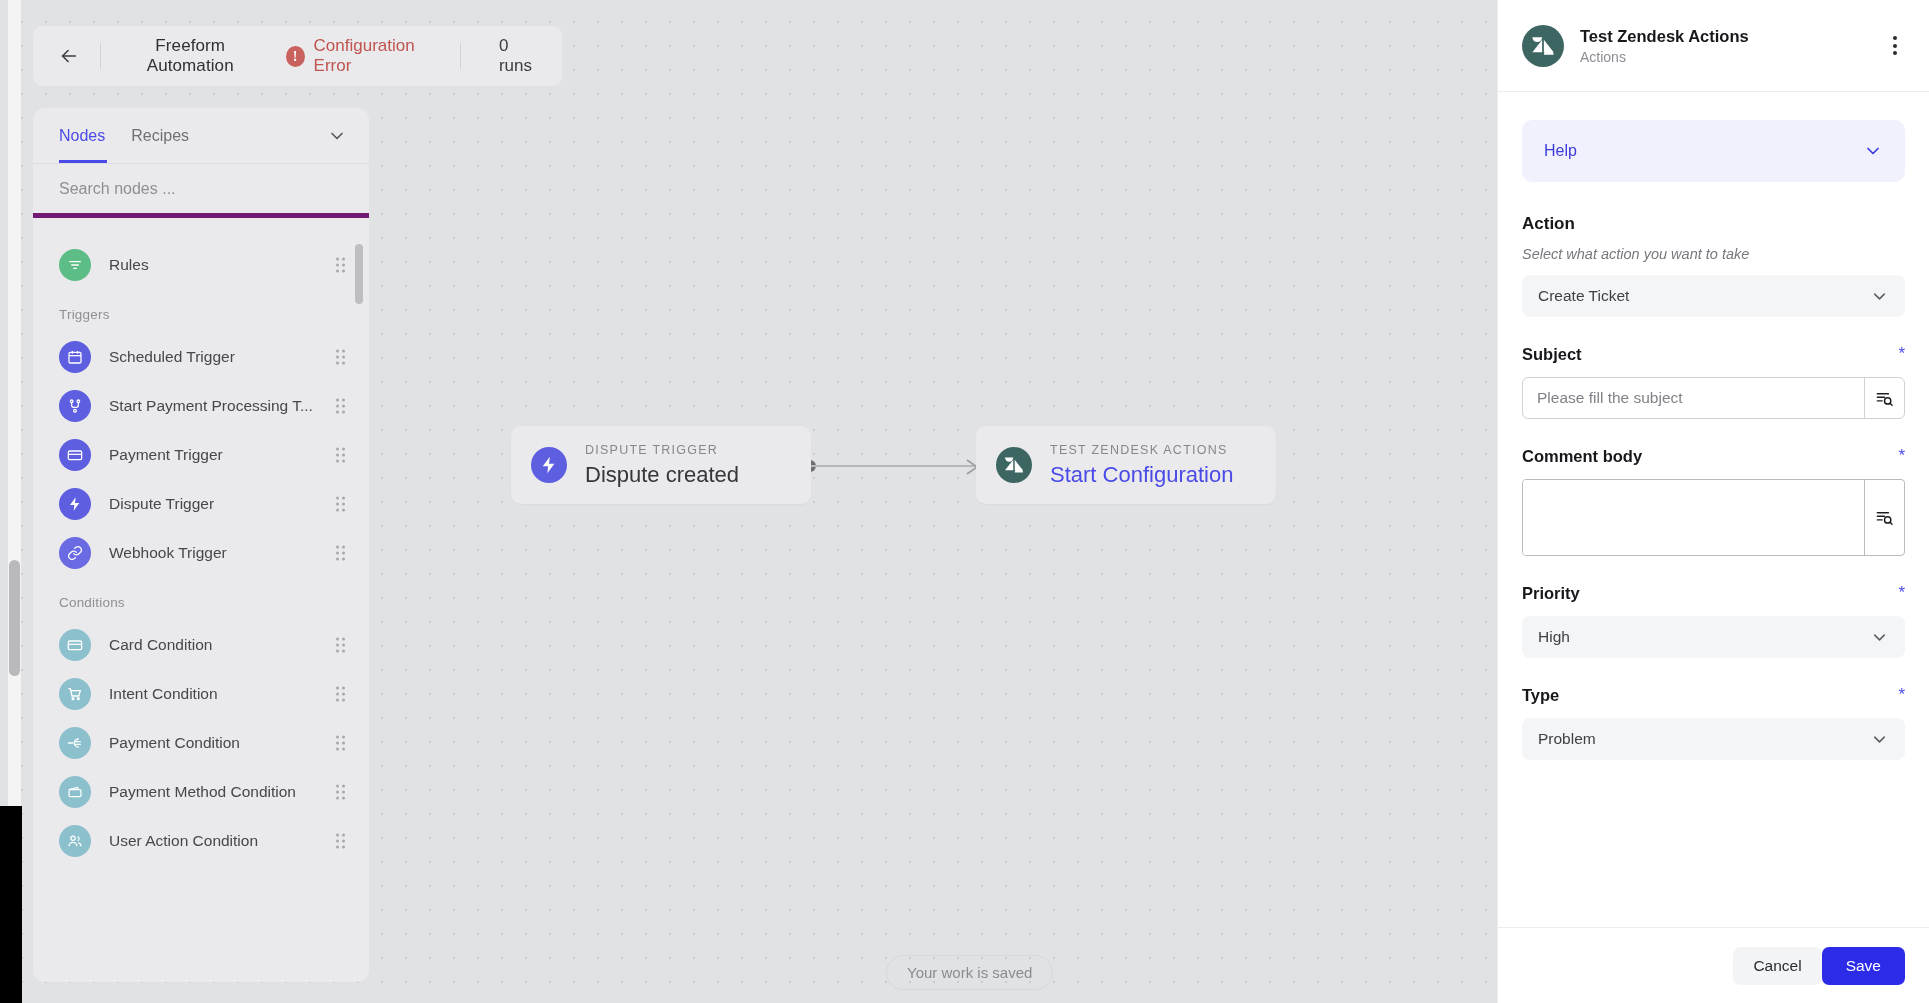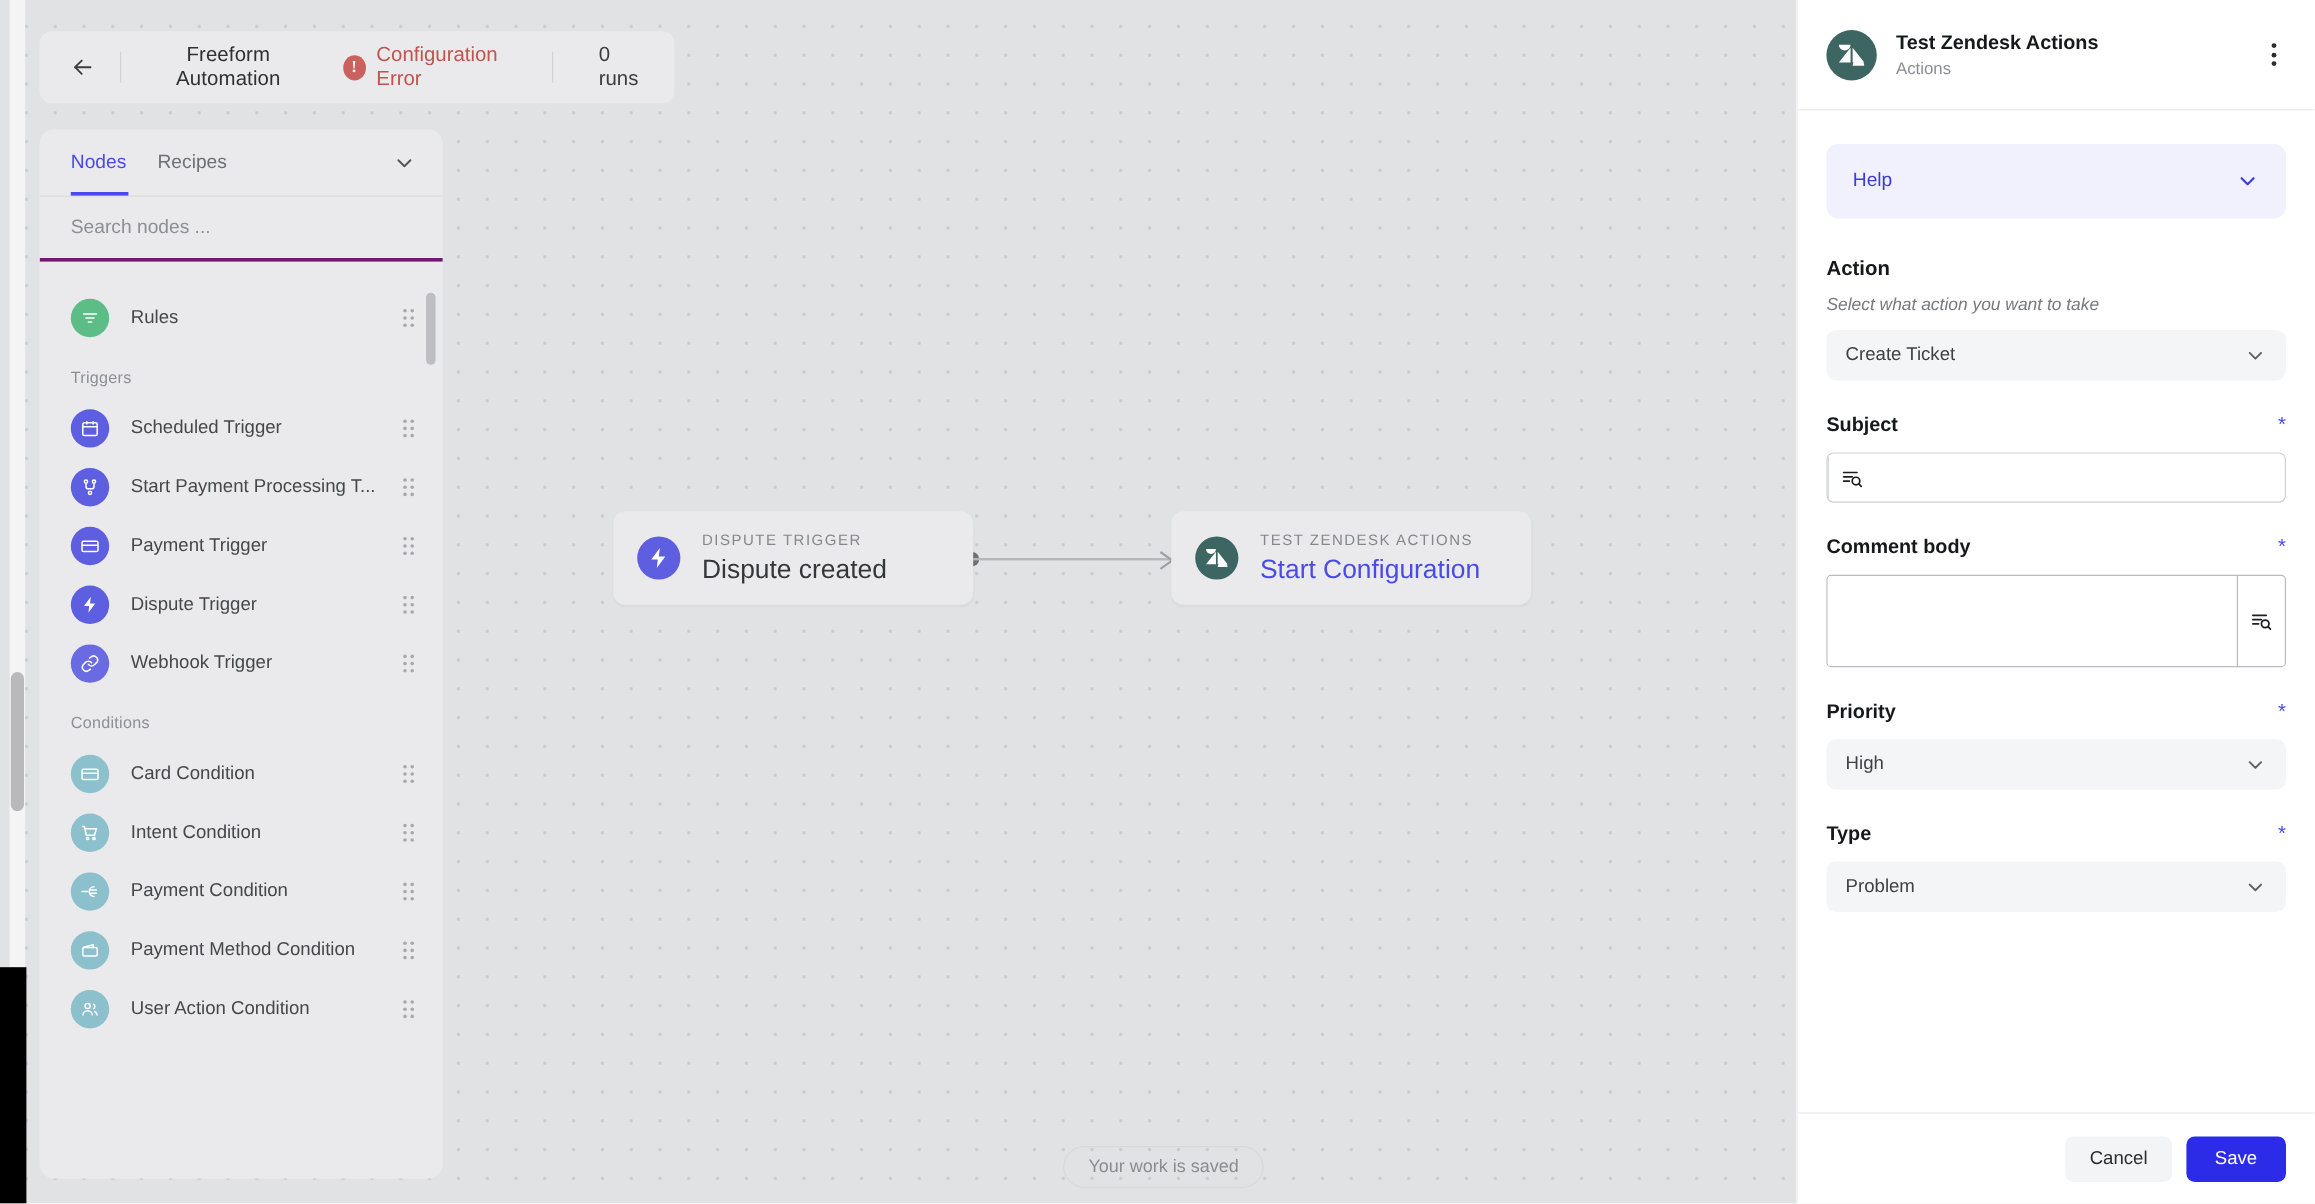--- a/index.html
+++ b/index.html
@@ -69,21 +69,21 @@
   .pal-tab + .pal-tab { margin-left: 26px; }
   .tab-underline {
     position: absolute; left: 26px; bottom: 0; width: 48px; height: 3px; background: #4a4ae8;
   }
   .pal-collapse {
     position: absolute; right: 22px; top: 50%; transform: translateY(-50%);
     cursor: pointer; color: #55565a; display: flex;
   }
   .pal-search {
     height: 54px; display: flex; align-items: center; padding: 0 26px;
-    border-bottom: 3px solid #701a75;
+    border-bottom: 5px solid #701a75;
   }
   .pal-search input {
     border: none; outline: none; background: transparent; font-size: 16px;
     color: #3c3d40; width: 100%; font-family: "Liberation Sans", sans-serif;
   }
   .pal-search input::placeholder { color: #8d8f95; }
   .pal-list {
     position: relative; height: 762px; overflow: hidden; padding-top: 10px;
   }
   .pal-scroll-track {
@@ -213,21 +213,21 @@
     display: flex; align-items: stretch; background: #fff; overflow: hidden;
   }
   .ta-wrap textarea {
     flex: 1; border: none; outline: none; resize: none; padding: 10px 14px;
     font-size: 15.5px; color: #3f4044; font-family: "Liberation Sans", sans-serif;
   }
   .ta-wrap .pill-btn { border-left: 1px solid #b9bbbf; }
 
   .panel-foot {
     height: 76px; border-top: 1px solid #ececee; display: flex;
-    align-items: center; justify-content: flex-end; gap: 12px; padding: 0 24px;
+    align-items: center; justify-content: flex-end; gap: 0; padding: 0 24px;
   }
   .btn {
     height: 38px; border-radius: 7px; border: none; cursor: pointer;
     font-size: 15.5px; font-family: "Liberation Sans", sans-serif; padding: 0 20px;
   }
   .btn-cancel { background: #f3f4f6; color: #2b2c30; }
   .btn-save { background: #2b2be8; color: #fff; padding: 0 24px; }
 </style>
 </head>
 <body>
@@ -571,20 +571,21 @@
               <polyline points="6,9 12,15 18,9"></polyline>
             </svg>
         </span>
       </div>
 
       <div class="field-label-row">
         <span class="field-label">Subject</span>
         <span class="req-star">*</span>
       </div>
       <div class="input-wrap">
+        <input type="text" placeholder="Please fill the subject" style="">
         <div class="pill-btn">
           <svg width="19" height="19" viewBox="0 0 24 24" fill="none" stroke="#1d1e21" stroke-width="1.8" stroke-linecap="round">
             <line x1="3" y1="6" x2="17" y2="6"></line>
               <line x1="3" y1="10.5" x2="12" y2="10.5"></line>
               <line x1="3" y1="15" x2="9" y2="15"></line>
             <circle cx="16" cy="15" r="4"></circle>
               <line x1="19" y1="18" x2="21.5" y2="20.5"></line>
           </svg>
         </div>
       </div>

